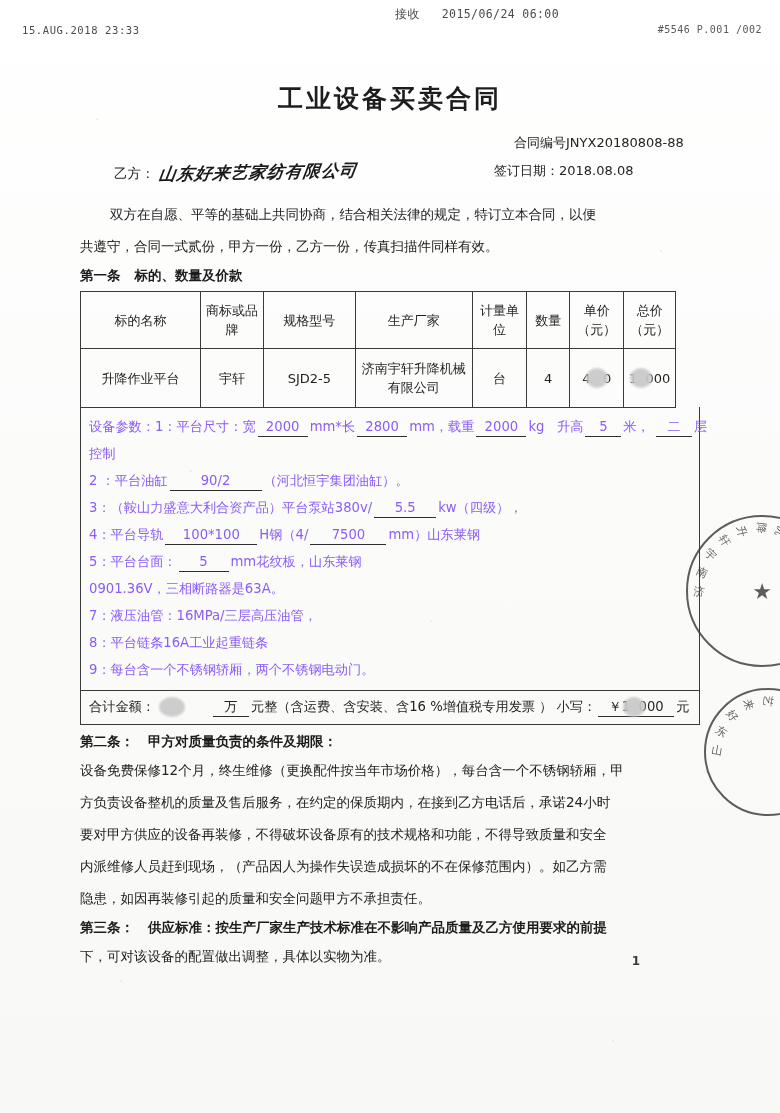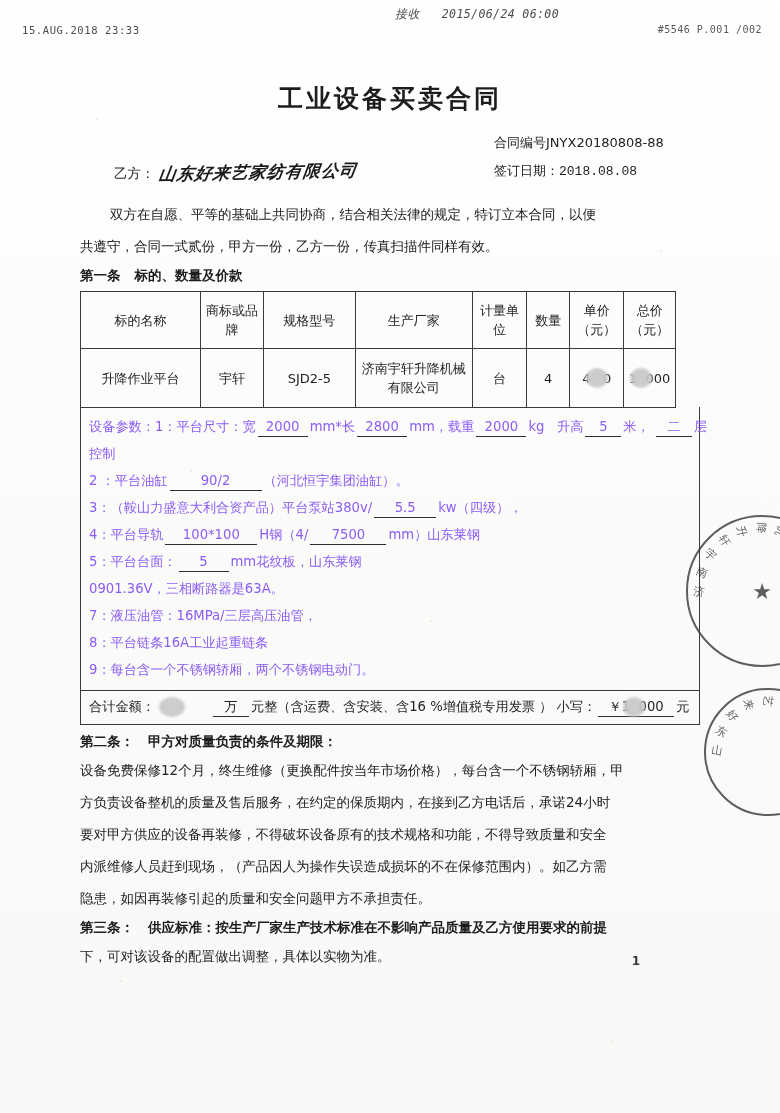--- a/index.html
+++ b/index.html
@@ -45,21 +45,20 @@
   }
   .fax-recv {
     position: absolute;
     left: 395px;
     top: 6px;
     font-family: "DejaVu Sans Mono", "Liberation Mono", monospace;
     font-size: 11.5px;
     letter-spacing: .4px;
     color: #4a4a4a;
     white-space: nowrap;
-    font-style: italic;
   }
   .fax-recv .lbl { font-family: "DejaVu Sans", sans-serif; font-size: 12px; }
   .fax-date {
     position: absolute;
     left: 22px;
     top: 24px;
     font-family: "DejaVu Sans Mono", "Liberation Mono", monospace;
     font-size: 10.5px;
     letter-spacing: .6px;
     color: #4c4c4c;
@@ -119,22 +118,22 @@
     display: inline-block;
     margin-left: 4px;
   }
   .meta-col {
     position: absolute;
     left: 380px;
     white-space: nowrap;
     font-size: 13px;
     color: #232323;
   }
-  .meta-a { top: 1px; }
-  .meta-b { top: 29px; font-family: Liberation Mono, monospace; }
+  .meta-a { top: 1px; margin-left: 20px; }
+  .meta-b { top: 29px; }
 
   .para {
     margin: 6px 80px 0 80px;
     font-size: 13.5px;
     line-height: 26px;
     color: #222;
     text-align: justify;
   }
   .para.indent { text-indent: 30px; }
 

